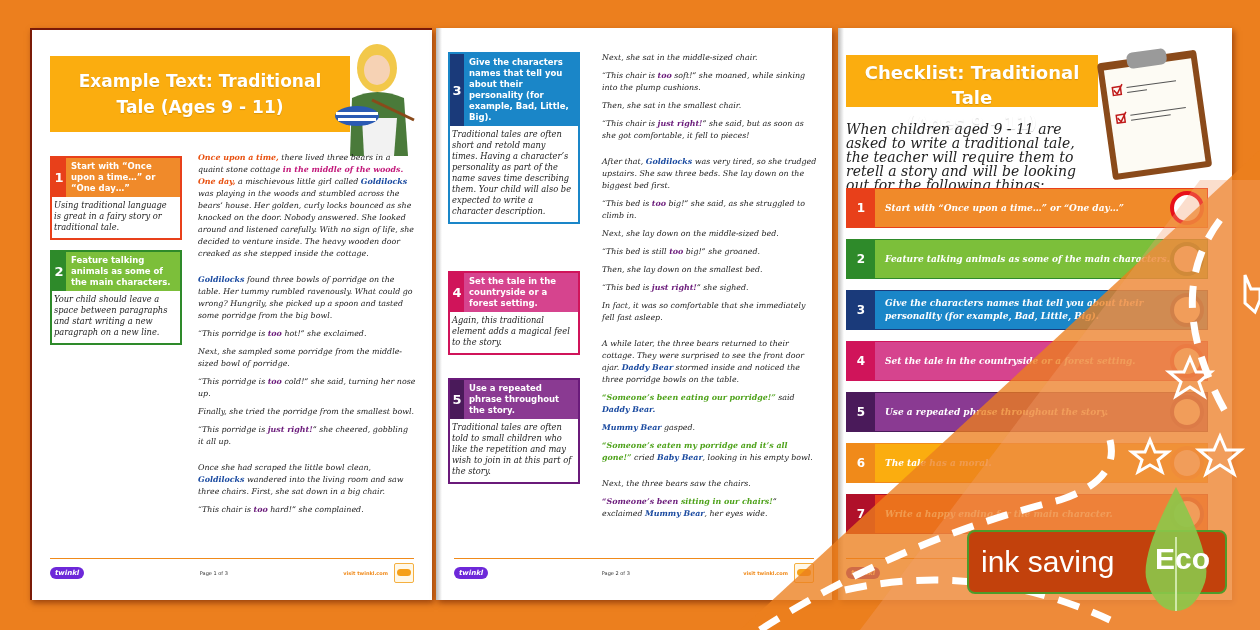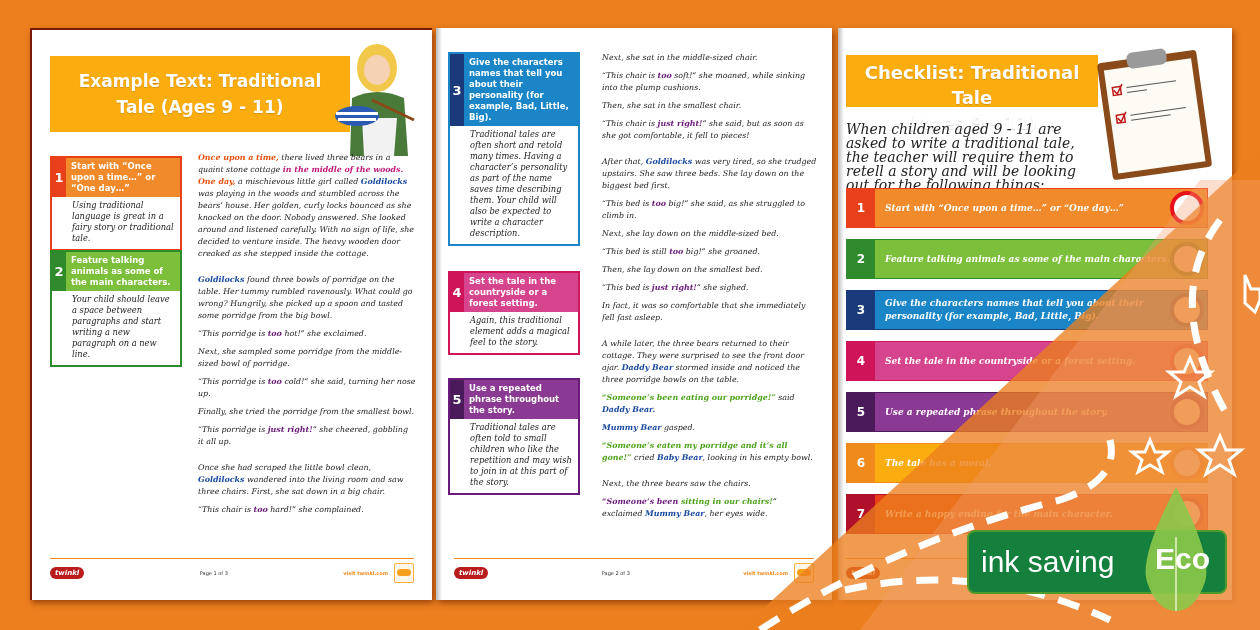--- a/index.html
+++ b/index.html
@@ -27,51 +27,51 @@
   #p1-title { left: 18px; top: 26px; width: 300px; height: 76px; font-size: 17px; line-height: 26px; padding-top: 12px; }
   #p3-title { left: 8px; top: 27px; width: 252px; height: 52px; font-size: 18px; line-height: 25px; padding-top: 5px; }
 
   
   .girl { position:absolute; left: 290px; top: 8px; width: 100px; height: 118px; }
 
   .tip-box { position: absolute; border: 2px solid; background: #fff; }
   .tip-head { display: flex; color: #fff; font-weight: bold; font-size: 8.5px; line-height: 11px; }
   .tip-num { width: 14px; display:flex; align-items:center; justify-content:center; font-size: 13px; font-weight:bold; }
   .tip-head-text { flex: 1; padding: 3px 5px; display:flex; align-items:center; }
-  .tip-body { font-size: 8.3px; line-height: 11px; color: #222; padding: 3px 6px 5px 20px; font-family: "DejaVu Serif", serif; font-style: italic; border-radius: 10px; }
+  .tip-body { font-size: 8.3px; line-height: 11px; color: #222; padding: 3px 6px 5px 2px; font-family: "DejaVu Serif", serif; font-style: italic; border-radius: 10px; }
 
   .story { position: absolute; font-family: "DejaVu Serif", serif; font-size: 7.9px; line-height: 12px; color: #222; font-style: italic; }
   .story p { margin-bottom: 6px; }
   .story p.gap { margin-top: 14px; }
   .c-orange { color: #e8500f; font-weight: bold; }
   .c-pink { color: #c2187a; font-weight: bold; }
   .c-blue { color: #1a4aa0; font-weight: bold; }
   .c-purple { color: #6a1a7a; font-weight: bold; }
   .c-green { color: #4ea21a; font-weight: bold; }
 
   .footer { position: absolute; left: 18px; right: 18px; bottom: 14px; height: 28px; border-top: 1px solid #f08a1a; display:flex; align-items:center; justify-content:space-between; }
-  .twinkl-logo { background: #b91c1c; color: #fff; border-radius: 10px; font-size: 7px; font-weight: bold; padding: 2px 5px; font-style: italic; }
+  .twinkl-logo { background: #6d28d9; color: #fff; border-radius: 10px; font-size: 7px; font-weight: bold; padding: 2px 5px; font-style: italic; }
   .page-num { font-size: 5px; color: #333; }
   .footer-right { display:flex; align-items:center; gap:6px; }
   .visit { font-size: 5px; color: #f08a1a; font-weight:bold; }
   .badge { width: 20px; height: 20px; border: 1px solid #f5b040; border-radius: 2px; background: #fff8e8; display:flex; align-items:center; justify-content:center; }
   .badge span { width: 14px; height: 7px; background:#f5a01a; border-radius:4px; display:block; }
 
   .intro { position: absolute; left: 8px; top: 94px; width: 250px; font-family: "DejaVu Serif", serif; font-style: italic; font-size: 14px; line-height: 14px; color: #222; }
 
   .check-row { position: absolute; left: 8px; width: 362px; height: 40px; display:flex; border: 1px solid; }
   .check-num { width: 28px; display:flex; align-items:center; justify-content:center; color:#fff; font-weight:bold; font-size: 12px; }
   .check-text { flex: 1; display:flex; align-items:center; padding-left: 10px; color: #fff; font-size: 9px; line-height: 13px; font-weight: bold; font-family: "DejaVu Serif", serif; font-style: italic; }
   .check-circle { width: 34px; height: 34px; border-radius: 50%; background: #fff; border: 4px solid; align-self:center; margin-right: 3px; }
 
   .clipboard { position:absolute; left: 262px; top: 18px; width: 108px; height: 130px; transform: rotate(-8deg); }
 
   
   .eco-overlay { position:absolute; left:0; top:0; width:1260px; height:630px; pointer-events:none; }
-  .eco-badge { position:absolute; left: 967px; top: 530px; width: 260px; height: 64px; background: #15803d; border: 2px solid #4e9a2a; border-radius: 8px; display:flex; align-items:center; color:#fff; }
+  .eco-badge { position:absolute; left: 967px; top: 530px; width: 260px; height: 64px; background: #c2410c; border: 2px solid #4e9a2a; border-radius: 8px; display:flex; align-items:center; color:#fff; }
   .eco-label { font-family: "Liberation Sans", sans-serif; font-size: 30px; padding-left: 12px; }
   .eco-word { position:absolute; left: 186px; top: 10px; font-family:"Liberation Sans", sans-serif; font-weight:bold; font-size: 30px; color:#fff; z-index:2; }
   .eco-drop { position:absolute; left: 170px; top: -45px; width: 74px; height: 124px; }
 </style>
 </head>
 <body>
 
 <div class="page" id="page1">
   <div class="title-banner" id="p1-title">
     <div>Example Text: Traditional</div>

